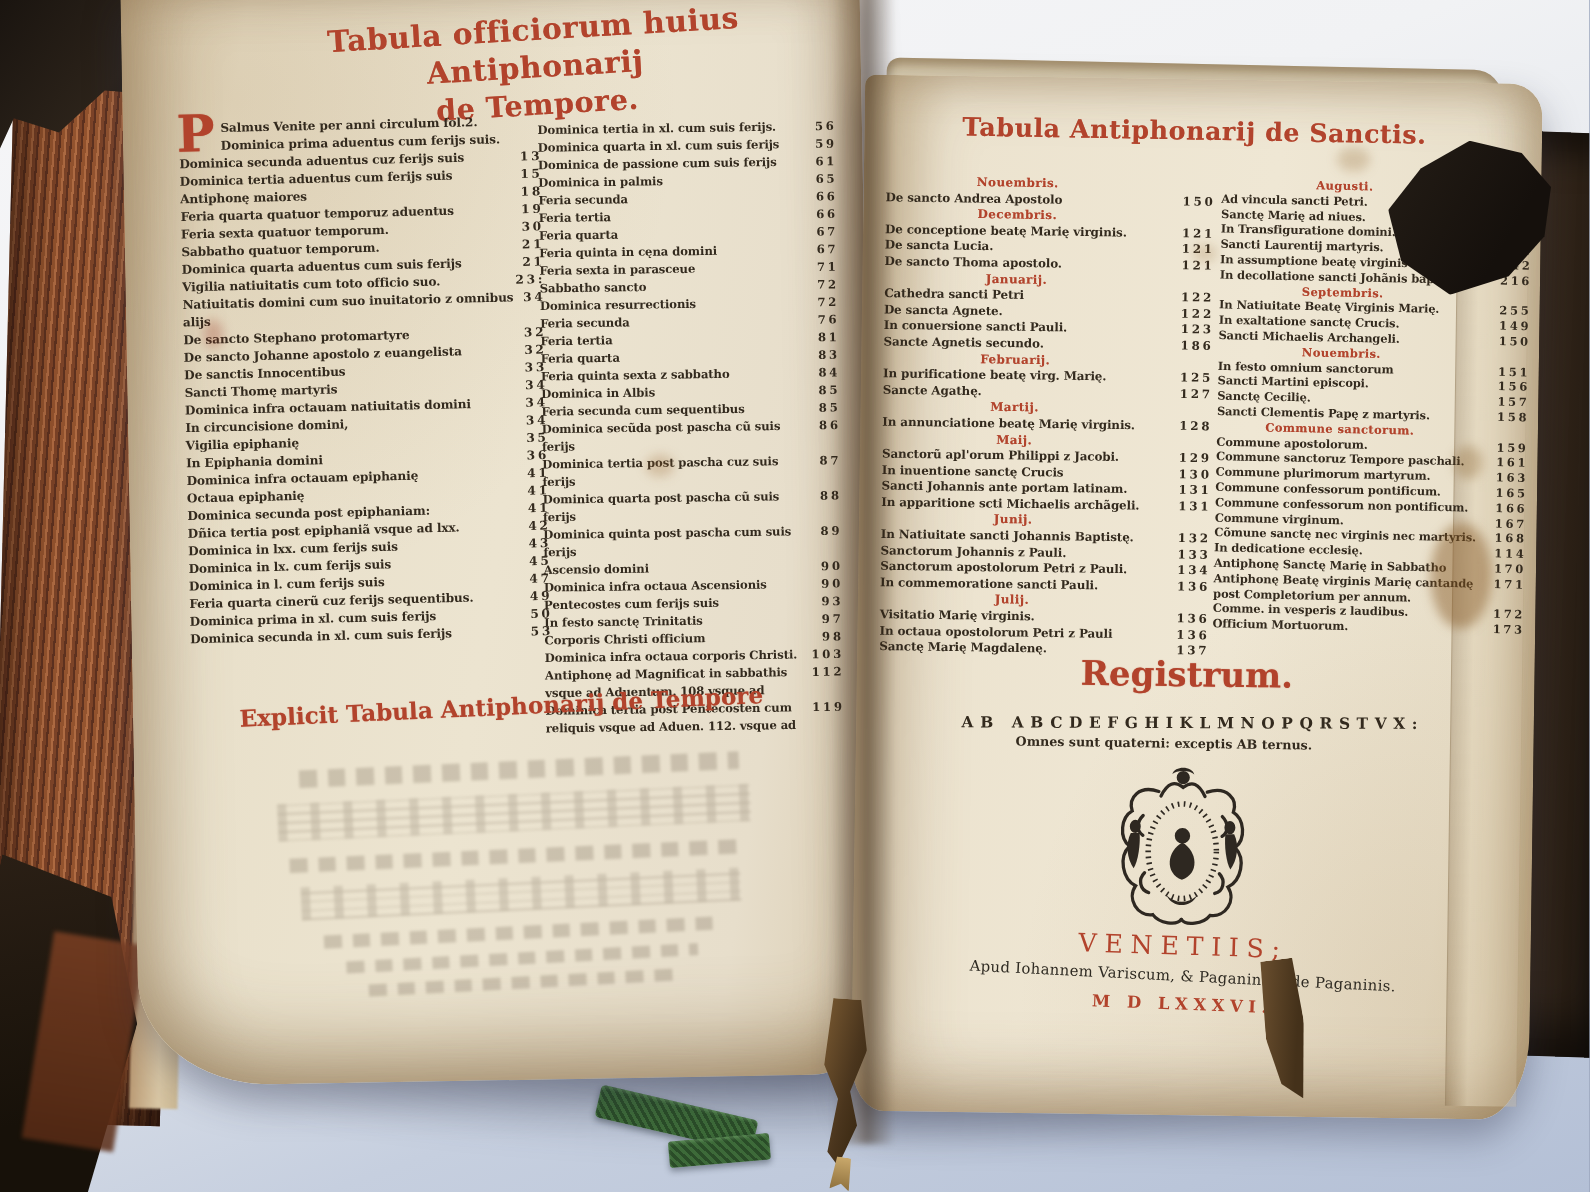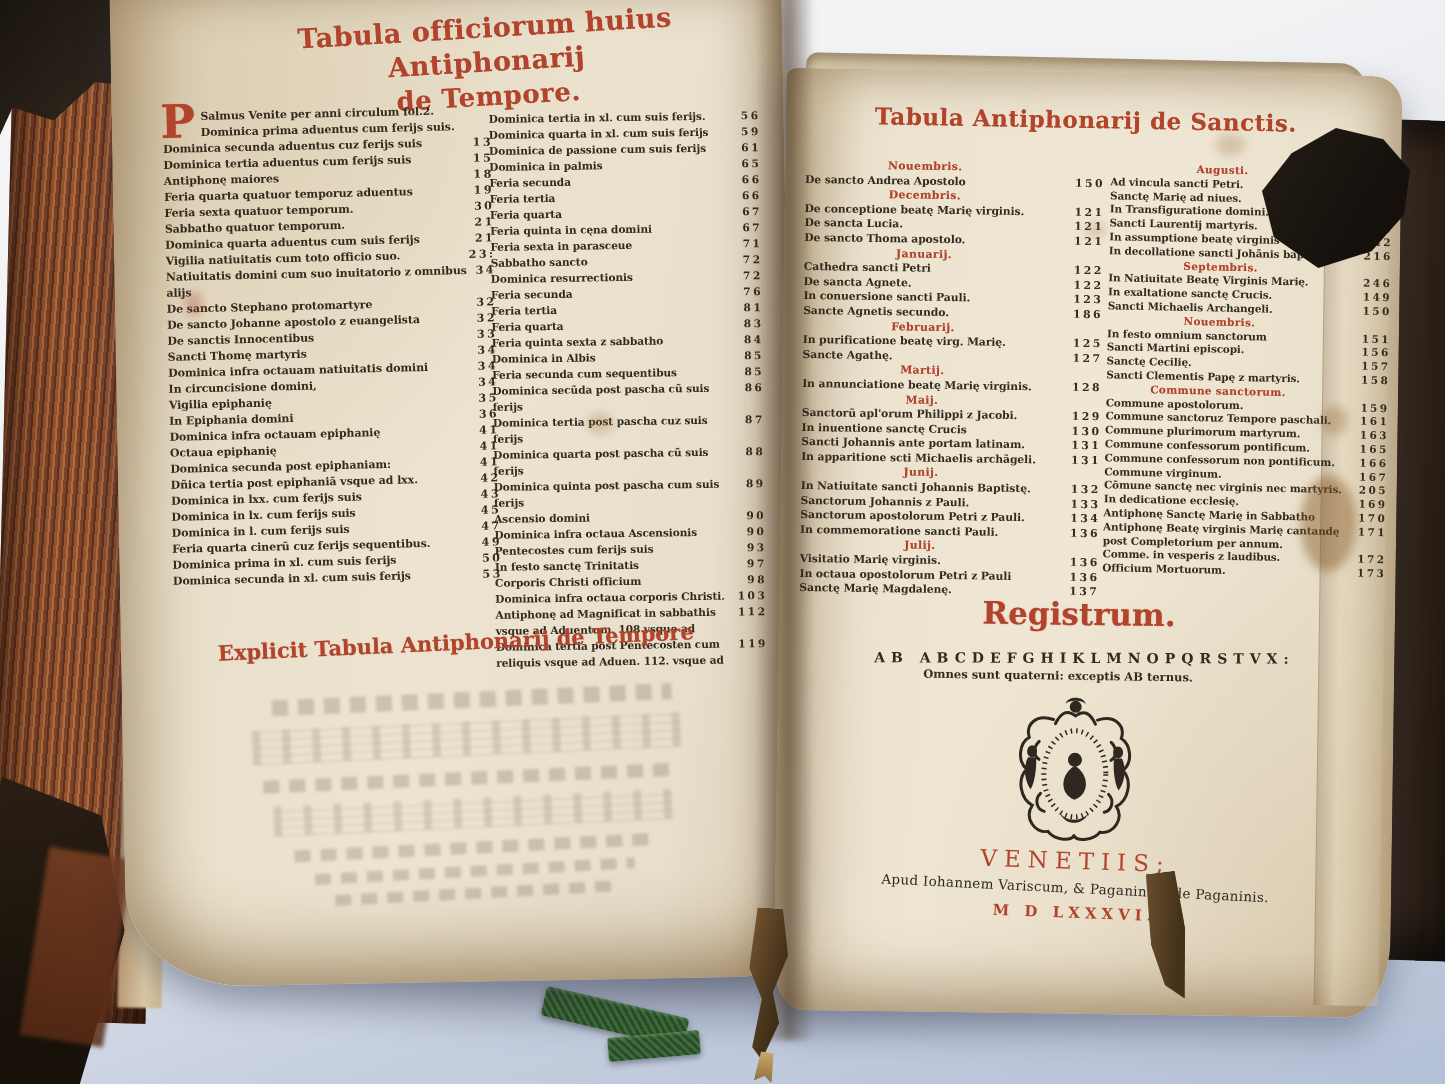--- a/index.html
+++ b/index.html
@@ -578,21 +578,21 @@
           <span class="etext">In assumptione beatę virginis Marię.</span>
           <span class="enum">142</span>
         </div>
         <div class="entry">
           <span class="etext">In decollatione sancti Johãnis baptistę.</span>
           <span class="enum">216</span>
         </div>
         <div class="month-heading">Septembris.</div>
         <div class="entry">
           <span class="etext">In Natiuitate Beatę Virginis Marię.</span>
-          <span class="enum">246</span>
+          <span class="enum">255</span>
         </div>
         <div class="entry">
           <span class="etext">In exaltatione sanctę Crucis.</span>
           <span class="enum">149</span>
         </div>
         <div class="entry">
           <span class="etext">Sancti Michaelis Archangeli.</span>
           <span class="enum">150</span>
         </div>
         <div class="month-heading">Nouembris.</div>
@@ -632,25 +632,25 @@
         <div class="entry">
           <span class="etext">Commune confessorum non pontificum.</span>
           <span class="enum">166</span>
         </div>
         <div class="entry">
           <span class="etext">Commune virginum.</span>
           <span class="enum">167</span>
         </div>
         <div class="entry">
           <span class="etext">Cõmune sanctę nec virginis nec martyris.</span>
-          <span class="enum">205</span>
+          <span class="enum">168</span>
         </div>
         <div class="entry">
           <span class="etext">In dedicatione ecclesię.</span>
-          <span class="enum">169</span>
+          <span class="enum">114</span>
         </div>
         <div class="entry">
           <span class="etext">Antiphonę Sanctę Marię in Sabbatho</span>
           <span class="enum">170</span>
         </div>
         <div class="entry">
           <span class="etext">Antiphonę Beatę virginis Marię cantandę post Completorium per annum.</span>
           <span class="enum">171</span>
         </div>
         <div class="entry">

